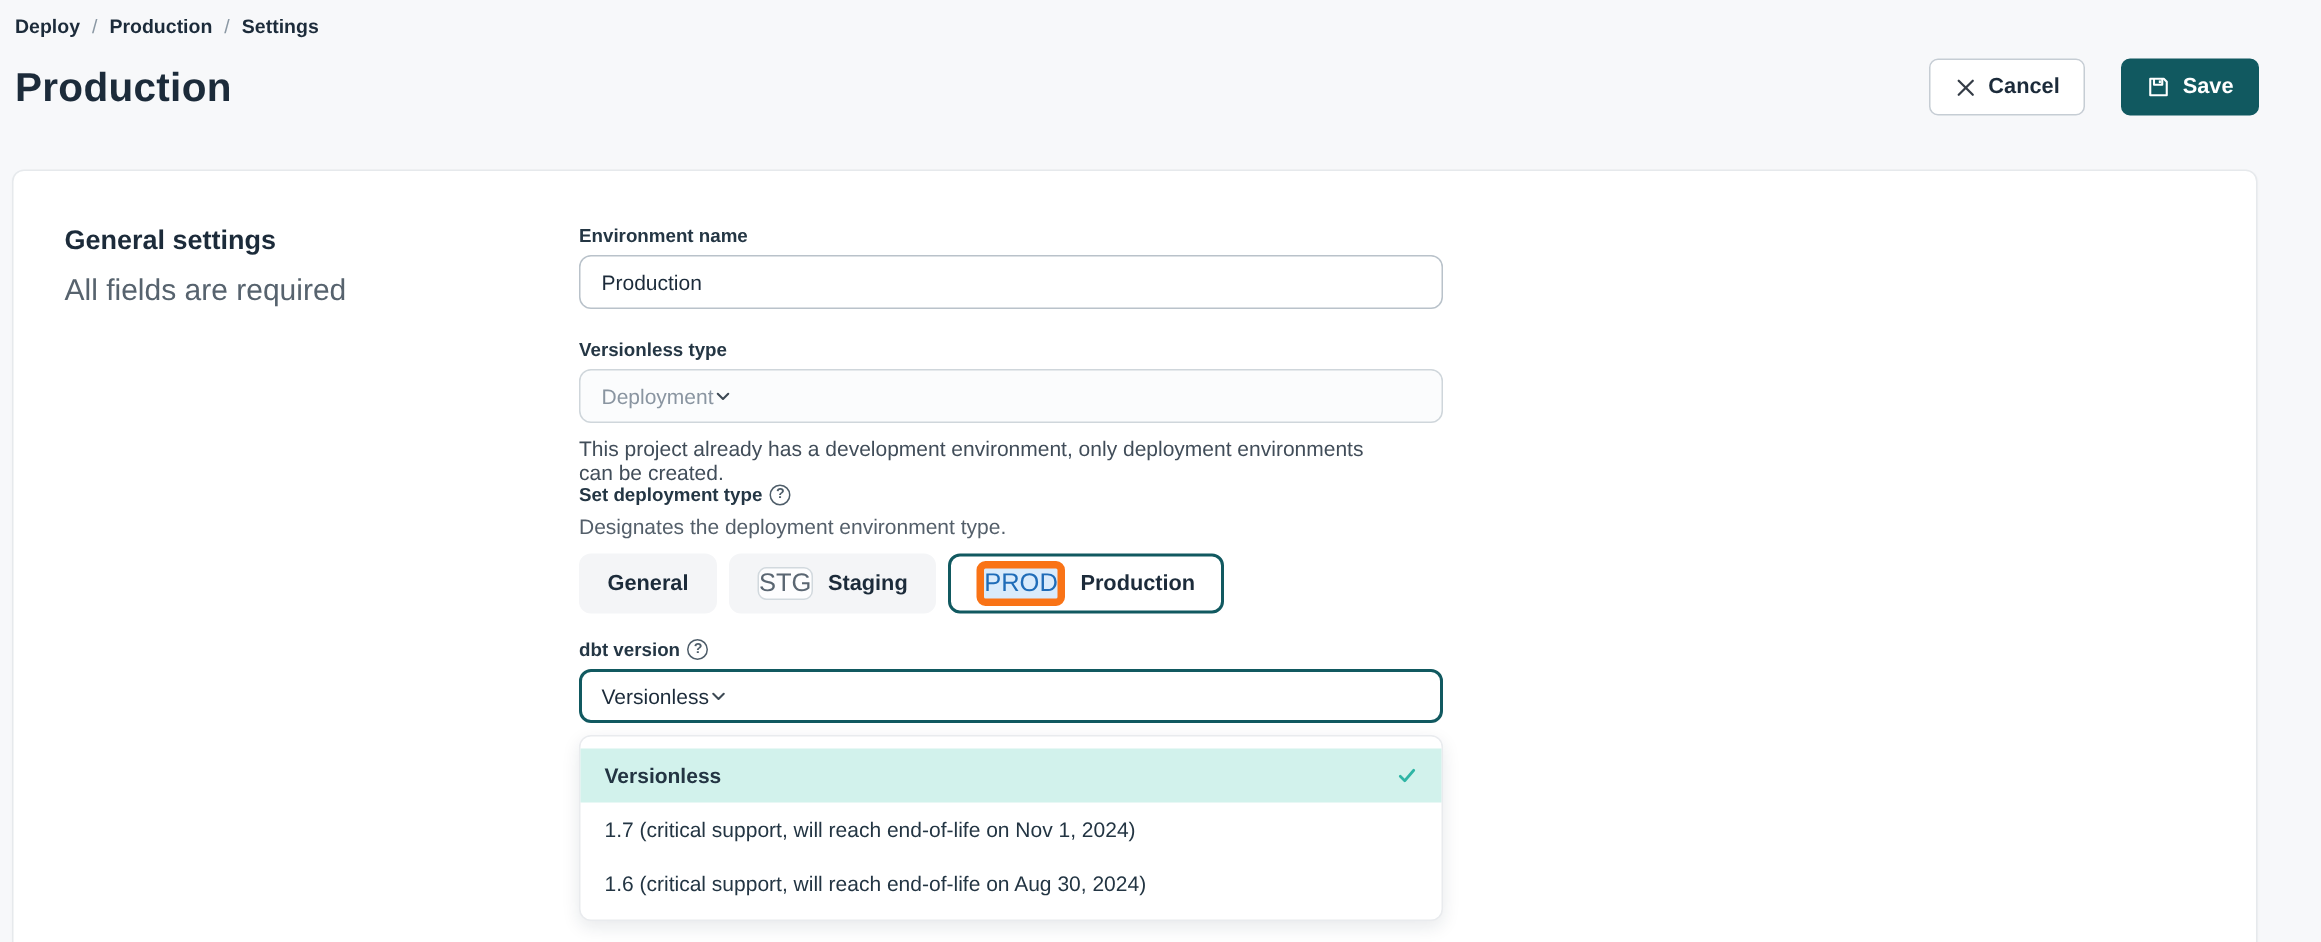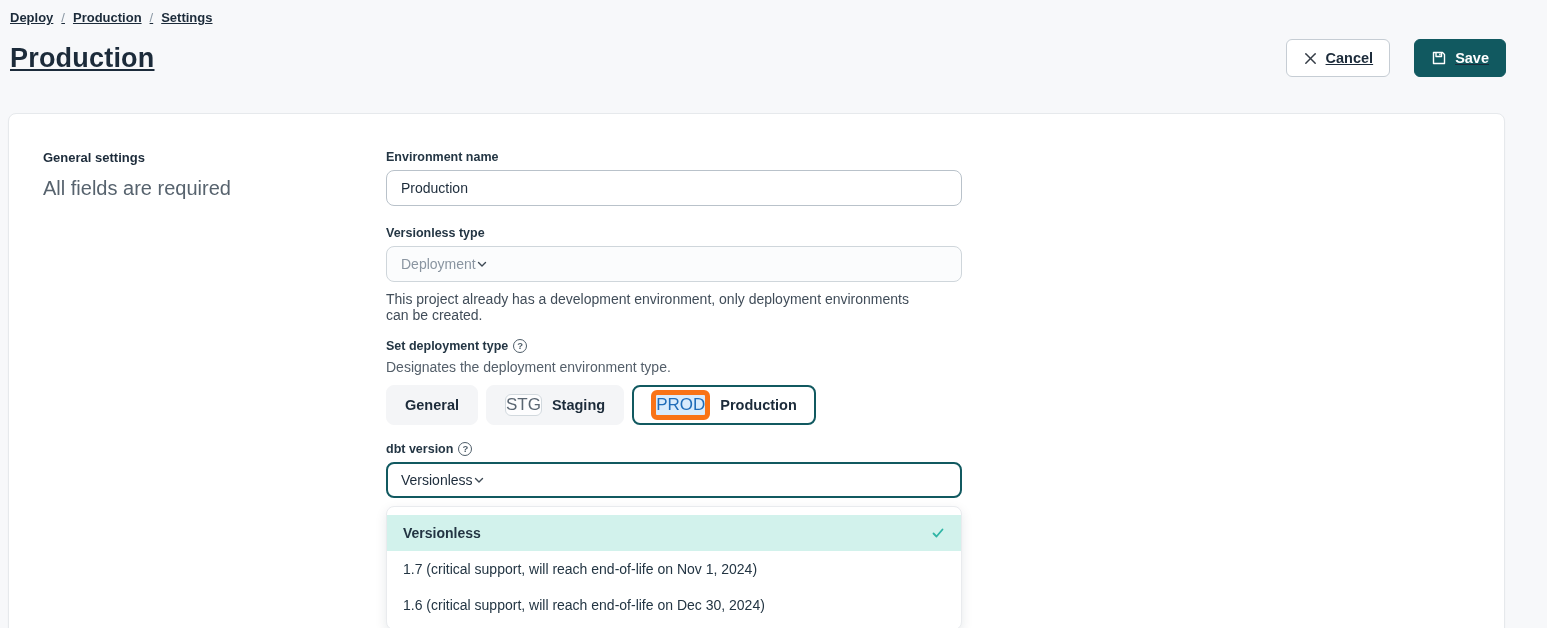--- a/index.html
+++ b/index.html
@@ -2,21 +2,21 @@
 <html><head>
 <meta charset="utf-8">
 <style>
   * { margin: 0; padding: 0; box-sizing: border-box; }
   html, body { width: 1547px; height: 628px; overflow: hidden; }
   body {
     font-family: "Liberation Sans", sans-serif;
     background: #f7f8fa;
     color: #1c2b3a;
   }
-  .page { position: relative; width: 1543px; height: 628px; text-decoration: underline; }
+  .page { position: relative; width: 1543px; height: 628px; }
 
   
   .breadcrumb {
     display: flex; align-items: center; gap: 8px;
     padding: 10px 0 0 10px;
     font-size: 13px; font-weight: 700; color: #1c2b3a;
   }
   .breadcrumb .sep { color: #8b98a4; font-weight: 400; }
   .breadcrumb .crumb { cursor: pointer; }
 
@@ -42,21 +42,21 @@
     position: absolute; left: 8px; right: 38px; top: 113px;
     height: 560px;
     background: #ffffff;
     border: 1px solid #e6e9ec;
     border-radius: 8px;
     box-shadow: 0 1px 2px rgba(20,40,60,0.03);
     display: flex;
     padding: 36px 34px;
   }
   .section-info { width: 343px; flex: 0 0 343px; }
-  .section-title { font-size: 13px; font-weight: 700; color: #1c2b3a; }
+  .section-title { font-size: 18px; font-weight: 700; color: #1c2b3a; }
   .section-subtitle { margin-top: 12px; font-size: 20px; color: #57636e; }
 
   .form-col { width: 576px; flex: 0 0 576px; }
 
   .field-label {
     display: flex; align-items: center; gap: 5px;
     font-size: 12.5px; font-weight: 700; color: #243644;
     margin-bottom: 6px;
   }
   .q-icon {
@@ -84,21 +84,21 @@
   .select.disabled { background: #fbfcfd; color: #8a95a1; }
   .select.focused  { border: 2px solid #115960; color: #1c2b3a; padding: 0 13px; }
   .chevron { color: #5b6771; display: flex; }
 
   .group-envtype { margin-top: 20px; }
   .helper-text {
     margin-top: 9px; font-size: 14px; line-height: 16px; color: #414d59;
     max-width: 545px;
   }
 
-  .group-deploytype { margin-top: 16px; }
+  .group-deploytype { margin-top: 0; }
   .field-desc { font-size: 14px; color: #545f6a; margin-top: 2px; }
 
   .seg-row { display: flex; gap: 8px; margin-top: 10px; }
   .seg-btn {
     display: inline-flex; align-items: center; gap: 10px;
     height: 40px; padding: 0 18px;
     background: #f4f5f7; border: 1px solid #f4f5f7; border-radius: 8px;
     font-size: 14.5px; font-weight: 700; color: #1c2b3a; cursor: pointer;
     font-family: "Liberation Sans", sans-serif;
   }
@@ -238,20 +238,20 @@
             <span class="check">
               <svg width="14" height="14" viewBox="0 0 14 14" fill="none" stroke="#2fb5a5" stroke-width="1.8" stroke-linecap="round" stroke-linejoin="round">
                 <polyline points="2.5,7.5 5.5,10.5 11.5,3.5"></polyline>
               </svg>
             </span>
           </div>
           <div class="menu-item">
             <span>1.7 (critical support, will reach end-of-life on Nov 1, 2024)</span>
           </div>
           <div class="menu-item">
-            <span>1.6 (critical support, will reach end-of-life on Dec 30, 2024)</span>
+            <span>1.6 (critical support, will reach end-of-life on Aug 30, 2024)</span>
           </div>
         </div>
       </div>
 
     </div>
   </div>
 </div>
 
 </body></html>

